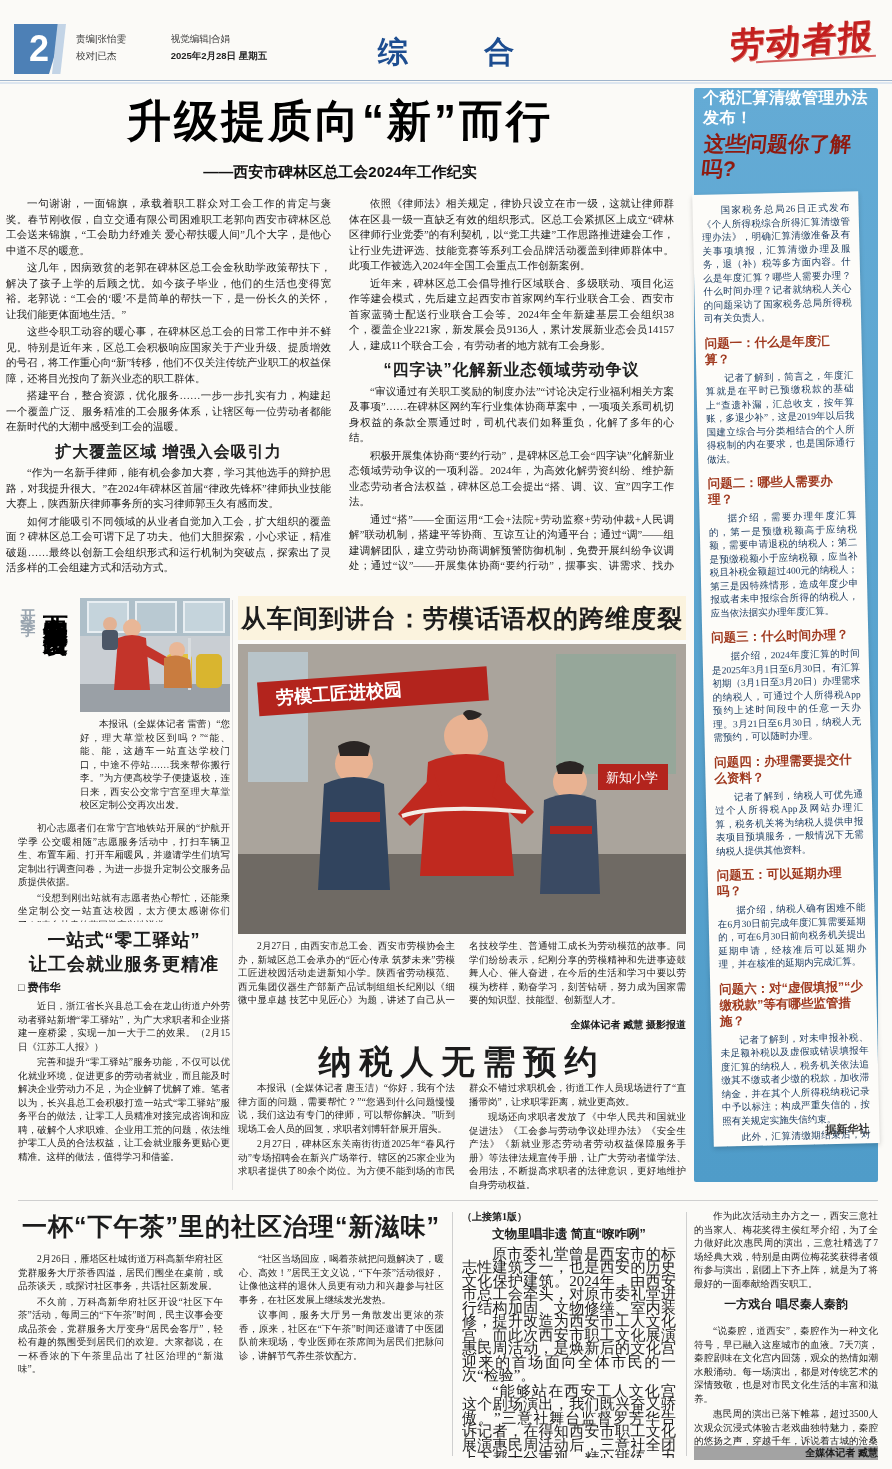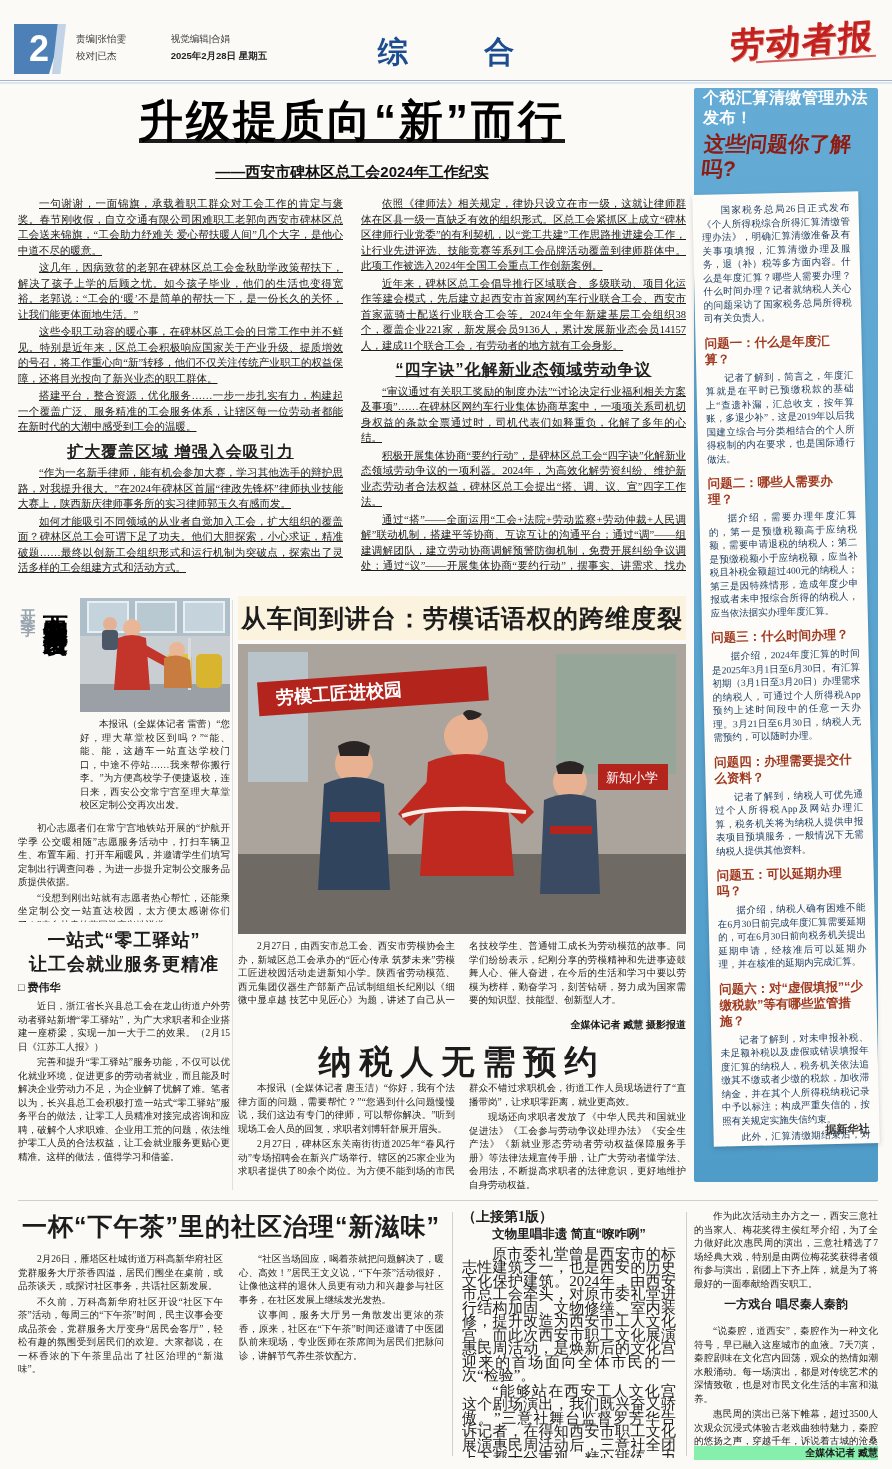--- a/index.html
+++ b/index.html
@@ -21,21 +21,21 @@
   .section-title{position:absolute;left:50%;top:32px;transform:translateX(-50%);
      color:#1d4d90;font-size:30px;letter-spacing:34px;text-indent:34px;white-space:nowrap;}
   .masthead{position:absolute;right:18px;top:18px;color:#c32020;font-size:34px;font-weight:900;
      font-family:"Liberation Serif","DejaVu Serif",serif;transform:rotate(-4deg) skewX(-8deg);
      text-shadow:1px 1px 0 #d96a5f;letter-spacing:2px;}
   .mast-underline{position:absolute;right:16px;top:58px;width:120px;height:2px;background:#c32020;
      transform:rotate(-3deg);opacity:.7;}
   .header-rule{position:absolute;left:0;top:80px;width:892px;height:1px;background:#9fb4cc;}
   .header-rule2{position:absolute;left:0;top:82px;width:892px;height:2px;background:#dde6f0;}
   
-  .lead{position:absolute;left:18px;top:92px;width:668px;text-decoration:underline;}
+  .lead{position:absolute;left:6px;top:92px;width:668px;}
   .lead h1{margin:0;text-align:center;font-size:44px;letter-spacing:3px;color:#000;}
   .lead .deck{text-align:center;font-size:15px;font-weight:bold;margin-top:12px;color:#111;}
   .lead-flow{margin-top:14px;column-count:2;column-gap:18px;height:396px;overflow:hidden;
      font-size:10.5px;line-height:15.5px;color:#222;}
   .lead-flow p{margin:0 0 2px;text-indent:2em;text-align:justify;}
   .lead-flow h3{margin:9px 0 6px;text-align:center;font-size:16px;letter-spacing:1px;
      font-family:"Liberation Sans","DejaVu Sans",sans-serif;font-weight:900;break-after:avoid;}
   
   .tax{position:absolute;left:694px;top:88px;width:184px;height:1094px;
        background:linear-gradient(180deg,#64abd5,#4f9cc9);border-radius:2px;
@@ -86,30 +86,30 @@
      column-count:2;column-gap:14px;}
   .emp-body p{margin:0 0 2px;text-indent:2em;text-align:justify;font-size:9.5px;line-height:13.5px;}
   
   .band-rule{position:absolute;left:18px;top:1200px;width:860px;height:1px;background:#cfcfcf;}
   .vrule{position:absolute;top:1212px;width:1px;height:244px;background:#cfcfcf;}
   .tea{position:absolute;left:18px;top:1210px;width:426px;}
   .tea h2{margin:0;text-align:center;font-size:25px;letter-spacing:1px;}
   .tea-body{margin-top:10px;height:208px;overflow:hidden;column-count:2;column-gap:16px;}
   .tea-body p{margin:0 0 2px;text-indent:2em;text-align:justify;font-size:9.5px;line-height:13.5px;}
   .cont{position:absolute;left:462px;top:1210px;width:214px;height:248px;overflow:hidden;}
-  .cont .tag{font-size:14px;font-weight:bold;margin:0 0 2px;}
+  .cont .tag{font-size:10px;font-weight:bold;margin:0 0 2px;}
   .cont h3{margin:2px 0 5px;text-align:center;font-size:12.5px;
      font-family:"Liberation Sans","DejaVu Sans",sans-serif;font-weight:900;}
   .cont p{margin:0 0 2px;text-indent:2em;text-align:justify;font-size:15px;line-height:13.5px;}
   .opr{position:absolute;left:694px;top:1210px;width:184px;height:248px;overflow:hidden;}
   .opr p{margin:0 0 2px;text-indent:2em;text-align:justify;font-size:9.5px;line-height:13.5px;}
   .opr h3{margin:5px 0 12px;text-align:center;font-size:12px;
      font-family:"Liberation Sans","DejaVu Sans",sans-serif;font-weight:900;}
   .opr-credit{position:absolute;left:694px;top:1446px;width:184px;text-align:right;
-     font-size:10px;font-weight:bold;background:#86efac;
+     font-size:10px;font-weight:bold;background:#a3a3a3;
      font-family:"Liberation Sans","DejaVu Sans",sans-serif;}
   .mid-vrule{position:absolute;left:232px;top:600px;width:1px;height:590px;background:#e0e0e0;}
 </style>
 </head>
 <body>
 
 <div id="page">
 
   <div class="pagenum hei">2</div>
   <div class="pagenum-stripe"></div>

